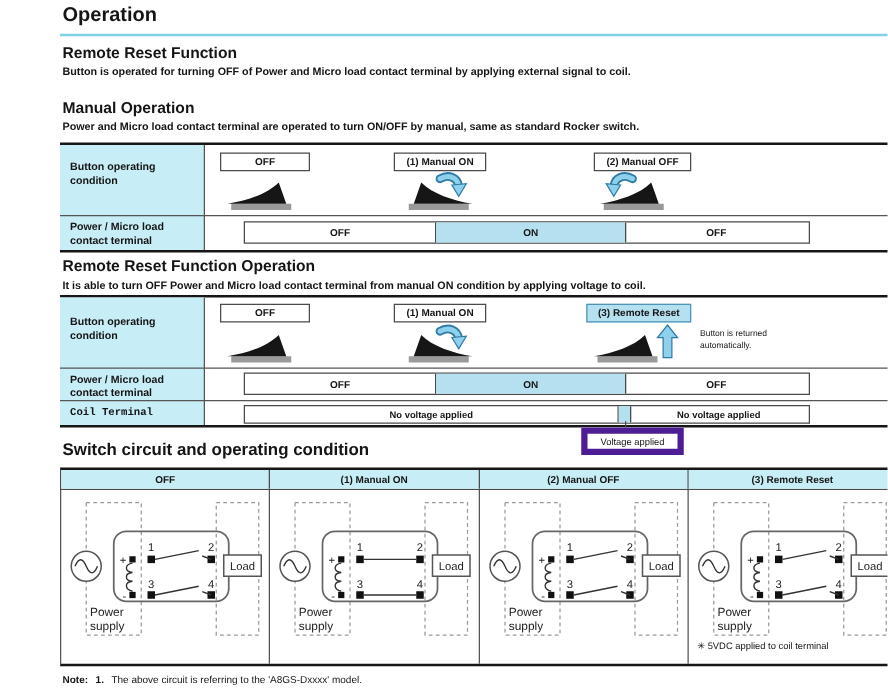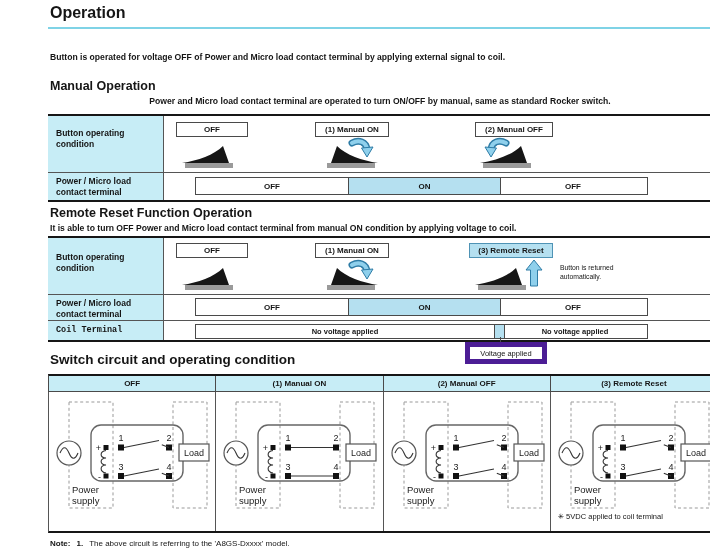--- a/index.html
+++ b/index.html
@@ -53,24 +53,25 @@
   .ahead{fill:var(--arrow-blue,#8fd0ec);stroke:var(--arrow-outline,#2e7ca6);stroke-width:1;}
 </style>
 </head>
 <body>
 
 <div id="page">
 
   <div class="abs title" style="left:22px;top:4px;">Operation</div>
   <div class="abs rule" style="left:20px;top:27px;width:670px;"></div>
 
-  <div class="abs desc" style="left:22px;top:52px;width:660px;">Button is operated for voltage OFF of Power and Micro load contact terminal by applying external signal to coil.</div>
+  <div class="abs h2" style="left:22px;top:35px;">Remote Reset Function</div>
+  <div class="abs desc" style="left:22px;top:52px;width:660px;">Button is operated for turning OFF of Power and Micro load contact terminal by applying external signal to coil.</div>
 
   <div class="abs h2" style="left:22px;top:79px;">Manual Operation</div>
-  <div class="abs desc" style="left:22px;top:96px;width:660px;text-align:center;">Power and Micro load contact terminal are operated to turn ON/OFF by manual, same as standard Rocker switch.</div>
+  <div class="abs desc" style="left:22px;top:96px;width:660px;">Power and Micro load contact terminal are operated to turn ON/OFF by manual, same as standard Rocker switch.</div>
 
   <div class="optable" style="left:20px;top:114px;width:670px;height:84px;">
     <div class="leftcol"></div>
     <div class="rowlabel" style="top:12px;">Button operating condition</div>
     <div class="rowlabel" style="top:60px;">Power / Micro load contact terminal</div>
     <div class="rowdiv" style="top:56px;"></div>
 
     <div class="statebox" style="left:128px;top:6px;width:70px;">OFF</div>
     <div class="statebox" style="left:267px;top:6px;width:72px;">(1) Manual ON</div>
     <div class="statebox" style="left:427px;top:6px;width:76px;">(2) Manual OFF</div>

